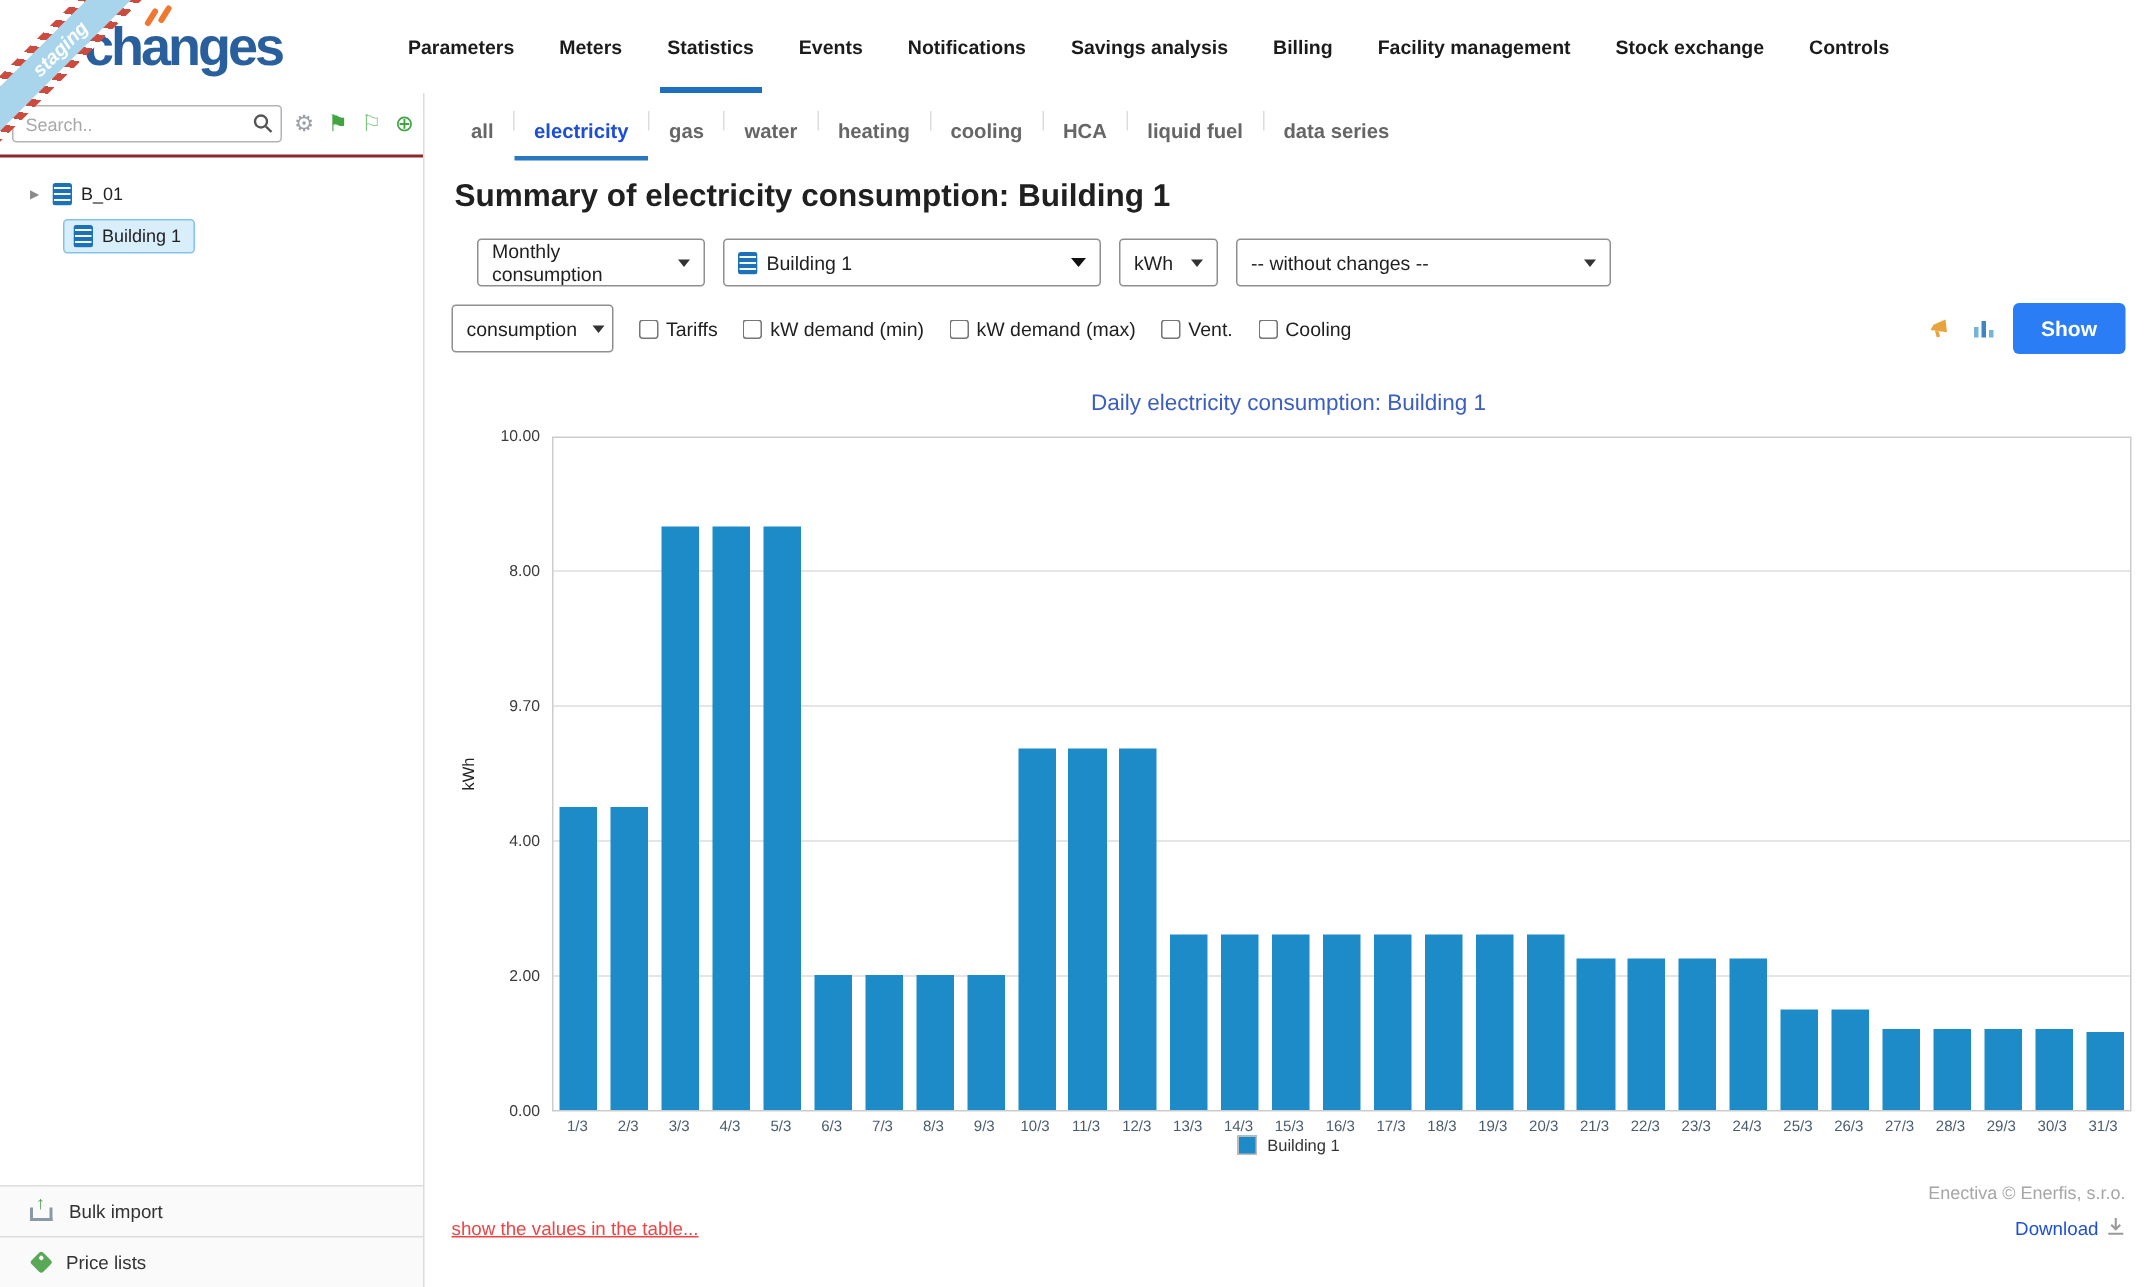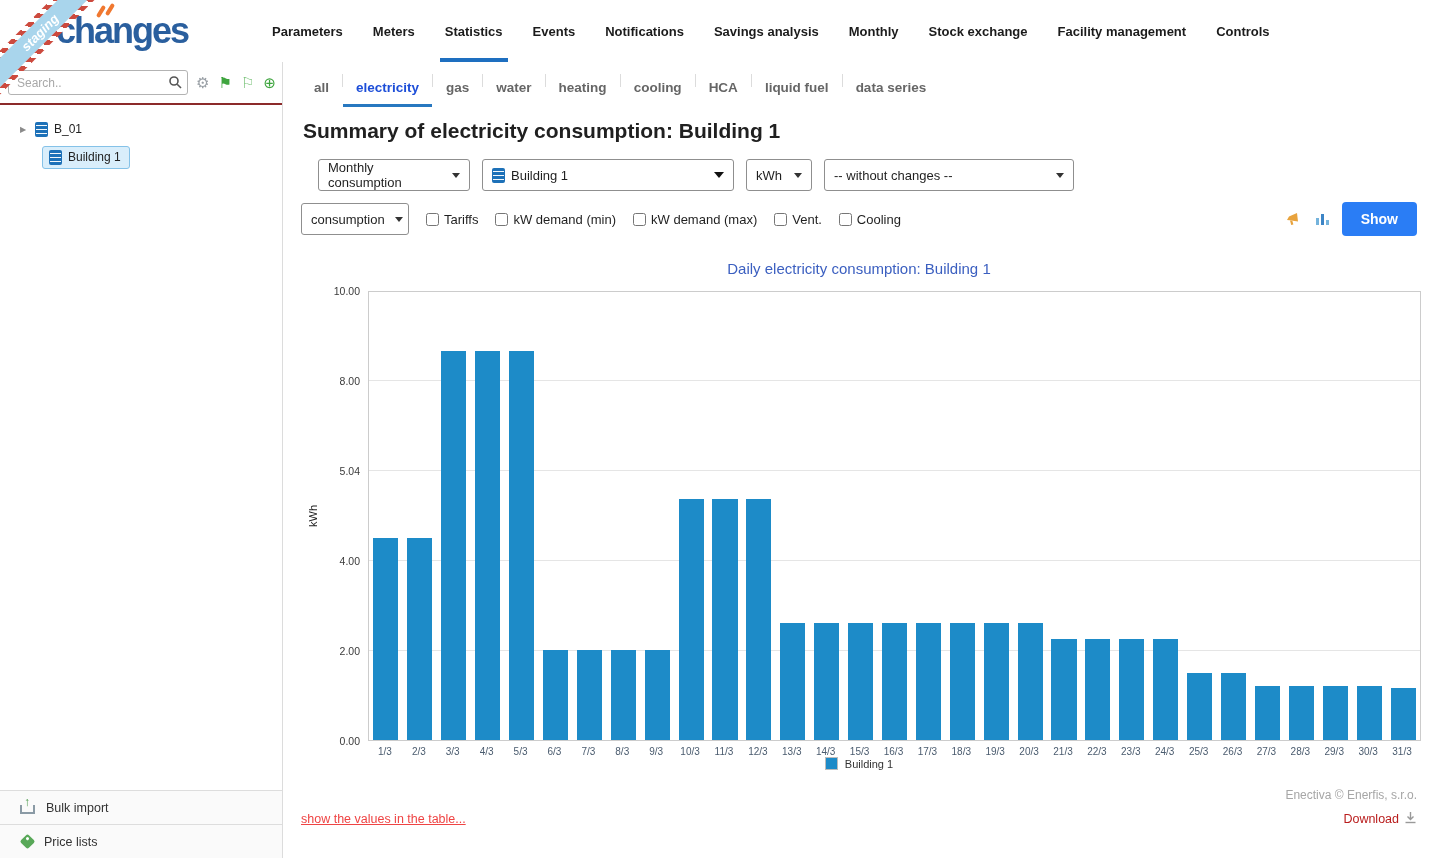--- a/index.html
+++ b/index.html
@@ -95,21 +95,21 @@
   .y-axis-label { position:absolute; left:-66px; top:50%; transform:translateY(-50%) rotate(-90deg); font-size:11px; color:#222; }
   .x-axis { position:absolute; top:100%; left:0; right:0; height:16px; margin-top:5px; }
   .xtick { position:absolute; top:0; text-align:center; font-size:10px; color:#4a5b6e; }
   .legend { display:flex; justify-content:center; align-items:center; gap:7px; margin-top:16px; font-size:11px; color:#333; }
   .legend-swatch { width:13px; height:13px; border:1px solid #bcbcbc; }
 
   
   .footer-copy { text-align:right; color:#a6a6a6; font-size:12px; margin-top:18px; }
   .footer-row { display:flex; align-items:center; justify-content:space-between; margin-top:9px; padding-bottom:8px; }
   .table-link { font-size:12.5px; color:#ef4444; text-decoration:underline; cursor:pointer; }
-  .download { display:flex; align-items:center; gap:5px; color:#b91c1c; font-size:12.5px; cursor:pointer; }
+  .download { display:flex; align-items:center; gap:5px; color:#1d4ed8; font-size:12.5px; cursor:pointer; }
 </style>
 </head>
 <body>
 
 <div class="app">
 
   <header>
     <div class="logo-area">
       <div class="ribbon">
         <span class="stripe top"></span>
@@ -120,23 +120,23 @@
       <span class="logo-accent a1"></span>
       <span class="logo-accent a2"></span>
     </div>
     <nav>
       <div class="nav-item">Parameters</div>
       <div class="nav-item">Meters</div>
       <div class="nav-item active">Statistics</div>
       <div class="nav-item">Events</div>
       <div class="nav-item">Notifications</div>
       <div class="nav-item">Savings analysis</div>
-      <div class="nav-item">Monthly</div>
+      <div class="nav-item">Billing</div>
+      <div class="nav-item">Facility management</div>
       <div class="nav-item">Stock exchange</div>
-      <div class="nav-item">Facility management</div>
       <div class="nav-item">Controls</div>
     </nav>
   </header>
 
   <div class="body">
 
     <aside>
       <div class="search-row">
         <span class="search-box">
           <input class="search-input" type="text" placeholder="Search.." style="">
@@ -273,21 +273,21 @@
       </div>
 
       <div class="chart-section">
         <div class="chart-title">Daily electricity consumption: Building 1</div>
         <div class="chart-wrap">
           <span class="y-axis-label">kWh</span>
           <div class="y-axis">
               <div class="ytick" style="top: 450px;">0.00</div>
               <div class="ytick" style="top: 360px;">2.00</div>
               <div class="ytick" style="top: 270px;">4.00</div>
-              <div class="ytick" style="top: 180px;">5.04</div>
+              <div class="ytick" style="top: 180px;">9.70</div>
               <div class="ytick" style="top: 90px;">8.00</div>
               <div class="ytick" style="top: 0px;">10.00</div>
             </div>
           <div class="plot">
               <div class="bar" style="left: 4.40742px; width: 25.0884px; height: 202.5px; background: rgb(29, 139, 200);"></div>
               <div class="bar" style="left: 38.3106px; width: 25.0884px; height: 202.5px; background: rgb(29, 139, 200);"></div>
               <div class="bar" style="left: 72.2139px; width: 25.0884px; height: 389.25px; background: rgb(29, 139, 200);"></div>
               <div class="bar" style="left: 106.117px; width: 25.0884px; height: 389.25px; background: rgb(29, 139, 200);"></div>
               <div class="bar" style="left: 140.02px; width: 25.0884px; height: 389.25px; background: rgb(29, 139, 200);"></div>
               <div class="bar" style="left: 173.924px; width: 25.0884px; height: 90px; background: rgb(29, 139, 200);"></div>

